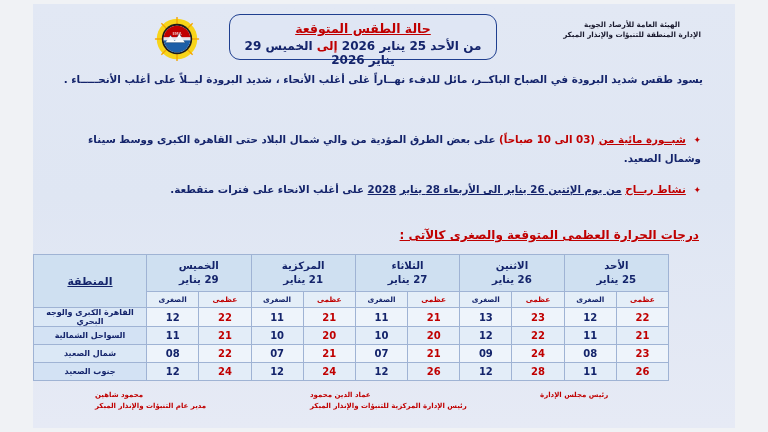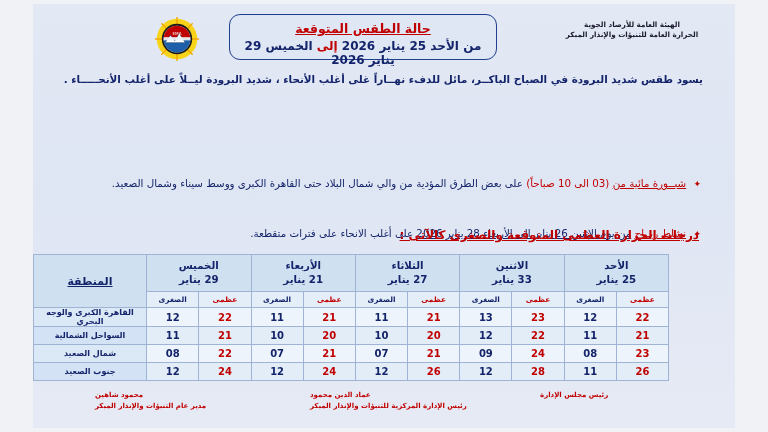--- a/index.html
+++ b/index.html
@@ -100,23 +100,22 @@
     font-size: 10.4px;
     line-height: 1.85;
   }
 
   .bullet-row {
     position: absolute;
     direction: rtl;
     text-align: right;
     font-size: 10.3px;
     line-height: 1.8;
-    font-weight: normal;
-    color: #14246b;
-    margin-top: 44px;
+    font-weight: bold;
+    color: #14246b;
   }
   #para2 { top: 126px; right: 34px; width: 640px; }
   #para3 { top: 176px; right: 34px; width: 640px; }
   .bul {
     color: #c00000;
     font-size: 9px;
     margin-left: 4px;
   }
   .red { color: #c00000; }
   .u { text-decoration: underline; }
@@ -213,21 +212,21 @@
 </head>
 <body>
 
 <div id="page">
   <div class="sheet">
 
     <div class="header">
 
       <div class="org-block">
         <div>الهيئة العامة للأرصاد الجوية</div>
-        <div>الحرارة العامة للتنبؤات والإنذار المبكر</div>
+        <div>الإدارة المنطقة للتنبؤات والإنذار المبكر</div>
       </div>
 
       <div class="title-box">
         <div class="title-line1">حالة الطقس المتوقعة</div>
         <div class="title-line2">
           <span>من الأحد 25 يناير 2026</span>
           <span class="red">إلى</span>
           <span>الخميس 29 يناير 2026</span>
         </div>
       </div>
@@ -266,43 +265,43 @@
       <span class="bul">✦</span>
       <span class="red u">شبــورة مائية من</span>
       <span class="red">(03 الى 10 صباحاً)</span>
       <span>على بعض الطرق المؤدية من والي شمال البلاد حتى القاهرة الكبرى ووسط سيناء وشمال الصعيد.</span>
     </div>
 
     <div class="bullet-row" id="para3">
       <span class="bul">✦</span>
       <span class="red u">نشاط ريــاح</span>
       <span class="u">من يوم الإثنين  26 يناير  الى الأربعاء 28 يناير</span>
-      <span class="u">2026</span>
+      <span class="u">2028</span>
       <span>على أغلب الانحاء على فترات متقطعة.</span>
     </div>
 
     <div id="tablecaption">درجات الحرارة العظمى المتوقعة والصغرى كالآتى :</div>
 
     <table id="temp-table">
       <thead>
         <tr>
           <th class="day-head" colspan="2">
             <div>الأحد</div>
             <div>25 يناير</div>
           </th>
           <th class="day-head" colspan="2">
             <div>الاثنين</div>
-            <div>33 يناير</div>
+            <div>26 يناير</div>
           </th>
           <th class="day-head" colspan="2">
             <div>الثلاثاء</div>
             <div>27 يناير</div>
           </th>
           <th class="day-head" colspan="2">
-            <div>الأربعاء</div>
+            <div>المركزية</div>
             <div>21 يناير</div>
           </th>
           <th class="day-head" colspan="2">
             <div>الخميس</div>
             <div>29 يناير</div>
           </th>
           <th class="region-head" rowspan="2">المنطقة</th>
         </tr>
         <tr>
           <th class="sub-head sub-max">عظمى</th>

